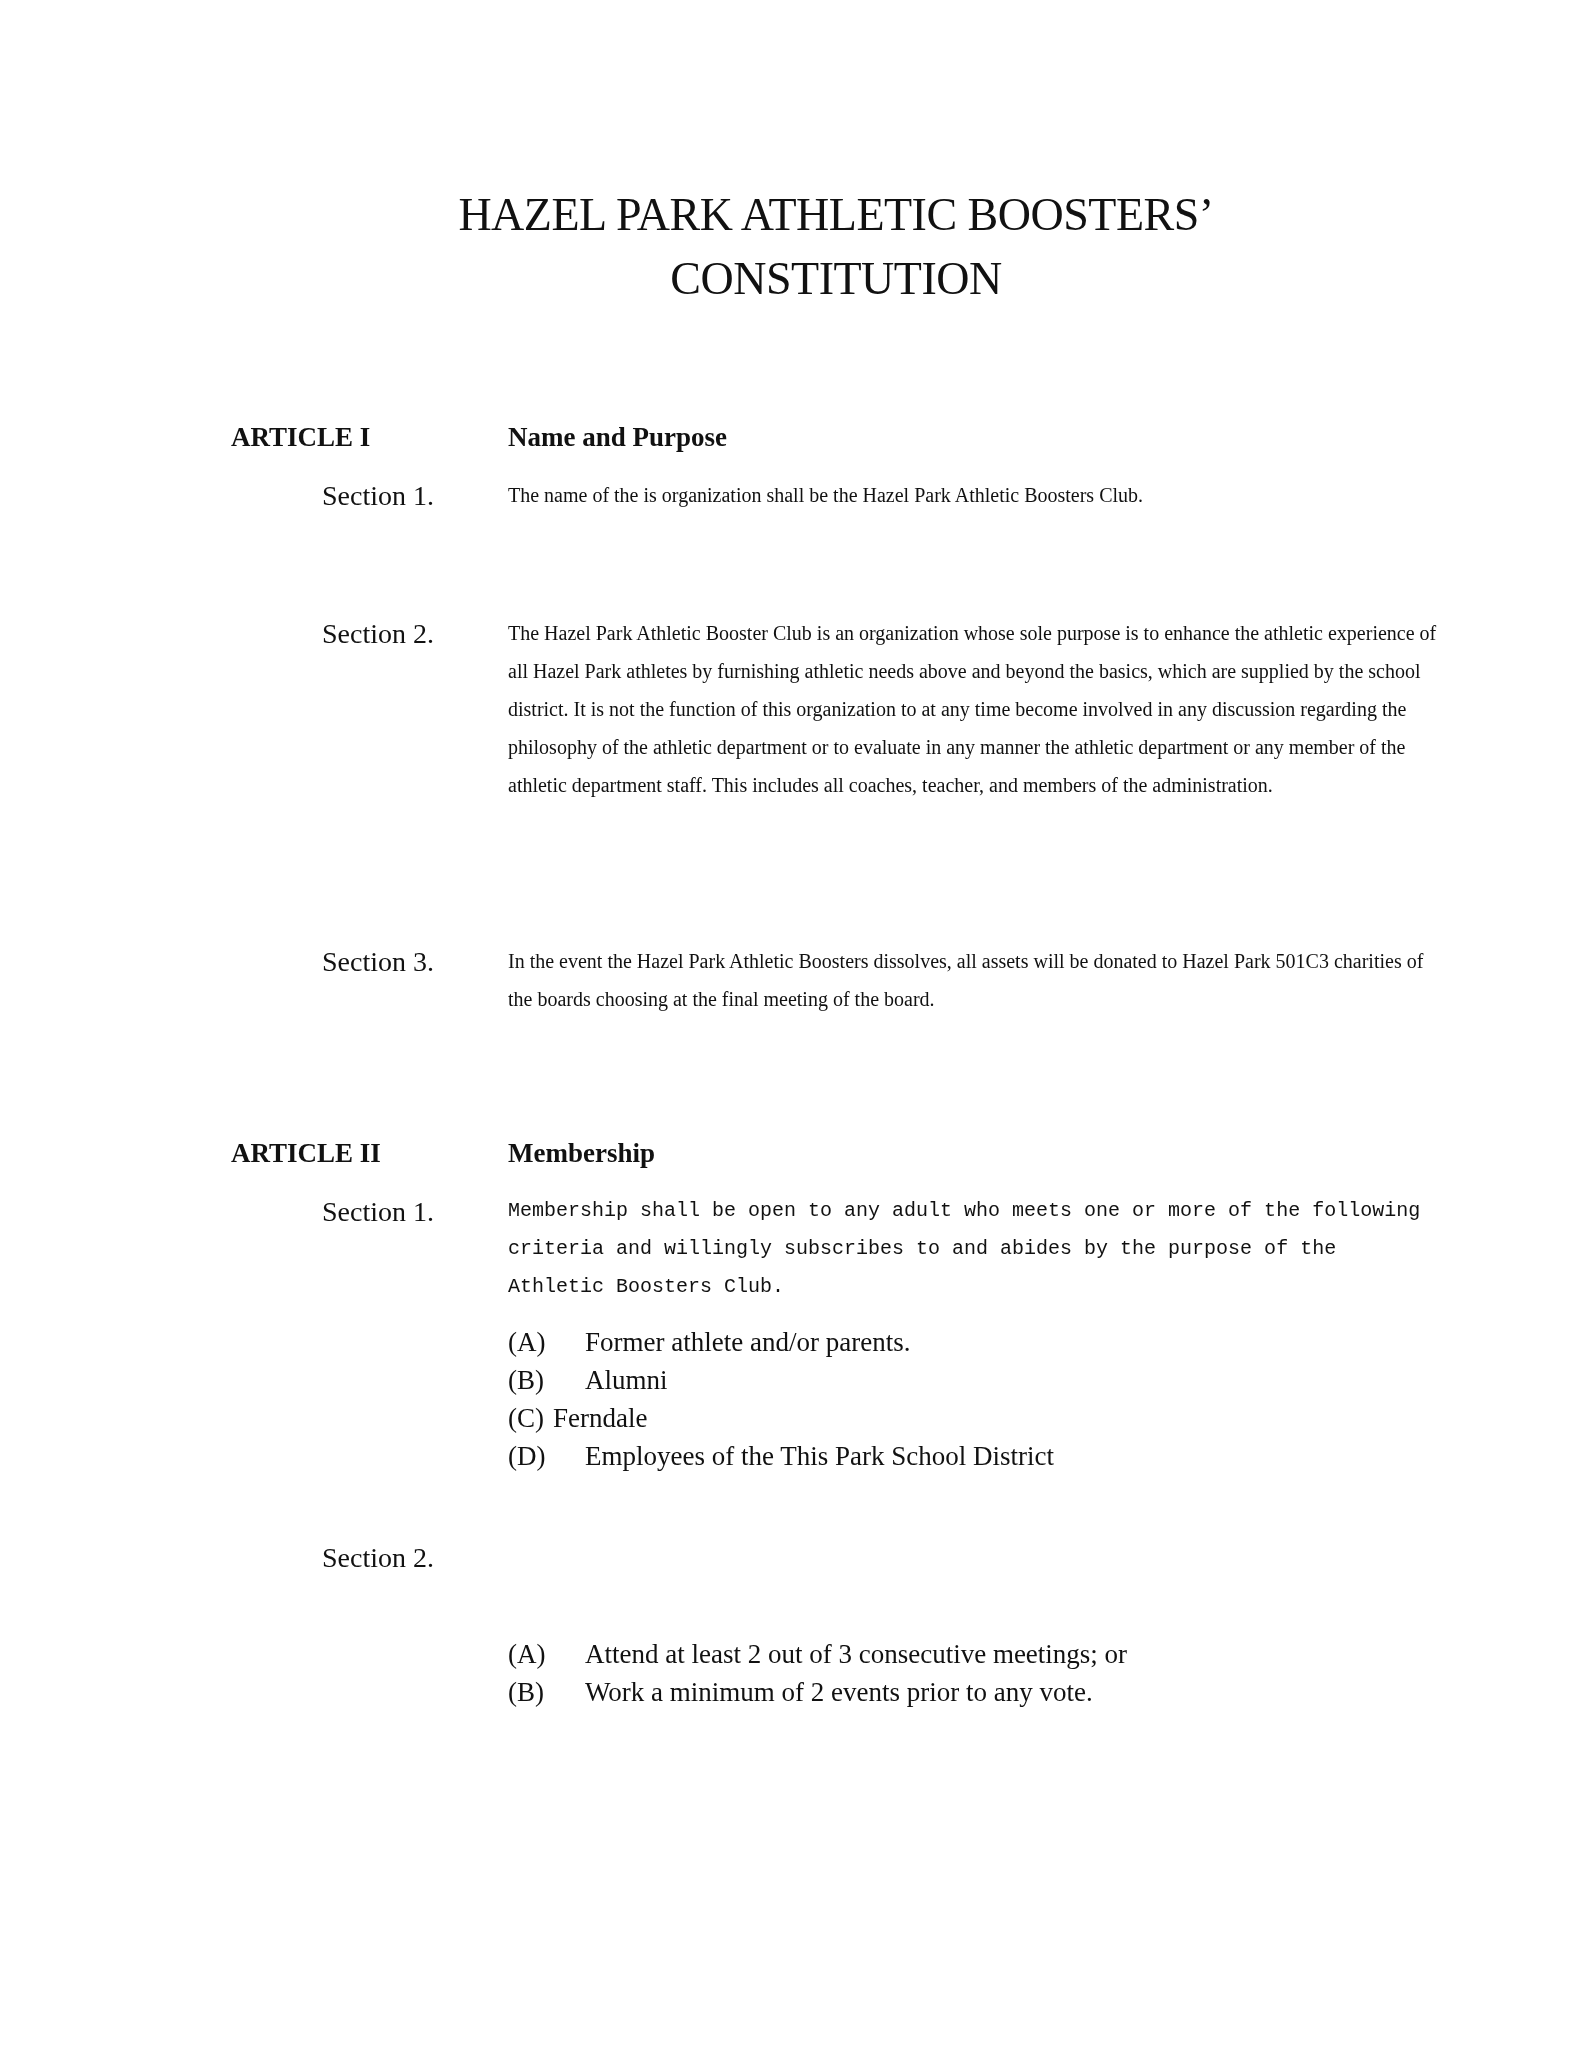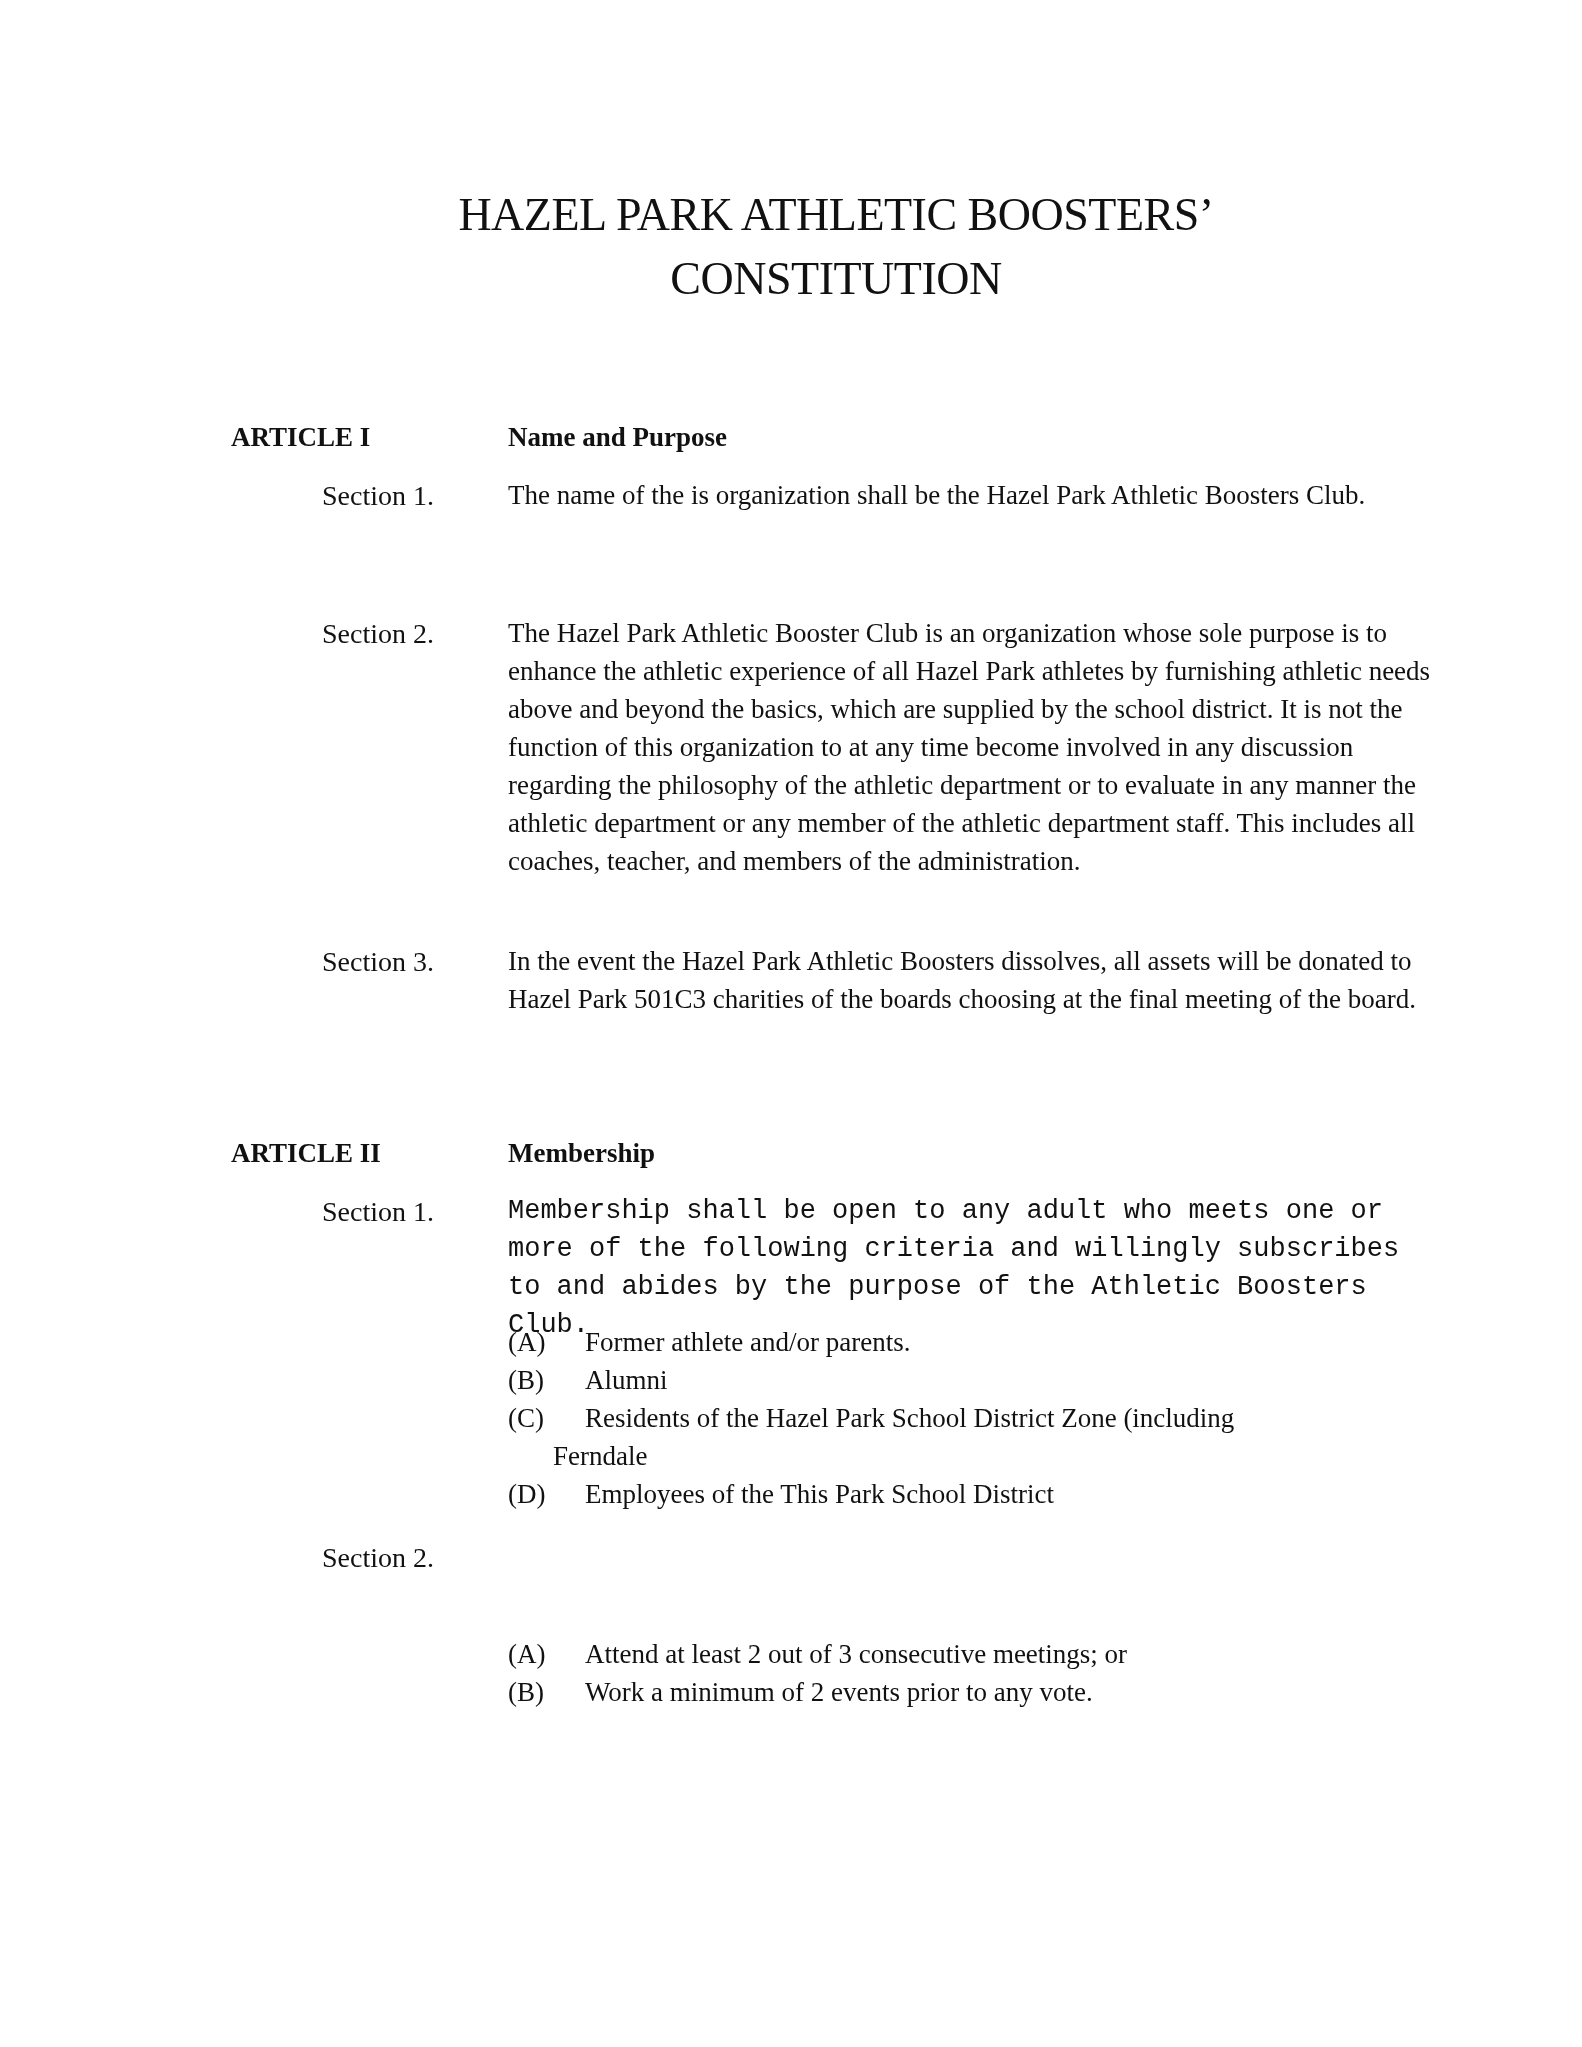--- a/index.html
+++ b/index.html
@@ -4,21 +4,21 @@
 <style>
   html, body { margin: 0; padding: 0; background: #ffffff; }
   body { width: 1582px; height: 2047px; position: relative; overflow: hidden;
          font-family: "Liberation Serif", "DejaVu Serif", serif; color: #111111; }
   .page { position: absolute; left: 0; top: 0; width: 1582px; height: 2047px; background: #ffffff; margin-left: 45px; }
   .title { position: absolute; left: 0; width: 1582px; text-align: center;
            font-size: 46px; line-height: 54px; letter-spacing: -0.5px; }
   .art-label { position: absolute; left: 186px; font-weight: bold; font-size: 27px; line-height: 36px; }
   .art-title { position: absolute; left: 463px; font-weight: bold; font-size: 27px; line-height: 36px; text-align: center; }
   .sec-label { position: absolute; left: 277px; font-size: 28px; line-height: 36px; }
-  .sec-body { position: absolute; left: 463px; width: 930px; font-size: 27px; line-height: 38px; }
+  .sec-body { position: absolute; left: 463px; width: 930px; font-size: 20px; line-height: 38px; }
   .list { position: absolute; left: 463px; width: 930px; font-size: 27px; line-height: 38px; }
   .li { position: relative; padding-left: 77px; }
   .li .mk { position: absolute; left: 0; top: 0; }
   .li .cont { display: block; text-indent: 0; }
   .li .overflow { display: block; margin-left: -32px; }
 </style>
 </head>
 <body>
 
 <div class="page">
@@ -48,21 +48,20 @@
     <div class="li">
       <span class="mk">(A)</span>
       <span class="cont">Former athlete and/or parents.</span>
     </div>
     <div class="li">
       <span class="mk">(B)</span>
       <span class="cont">Alumni</span>
     </div>
     <div class="li">
       <span class="mk">(C)</span>
-      <span class="cont">Residents of the Hazel Park School District Zone (including</span>
       <span class="overflow">Ferndale</span>
     </div>
     <div class="li">
       <span class="mk">(D)</span>
       <span class="cont">Employees of the This Park School District</span>
     </div>
   </div>
 
   <div class="sec-label" style="top:1540px;">Section 2.</div>
 

